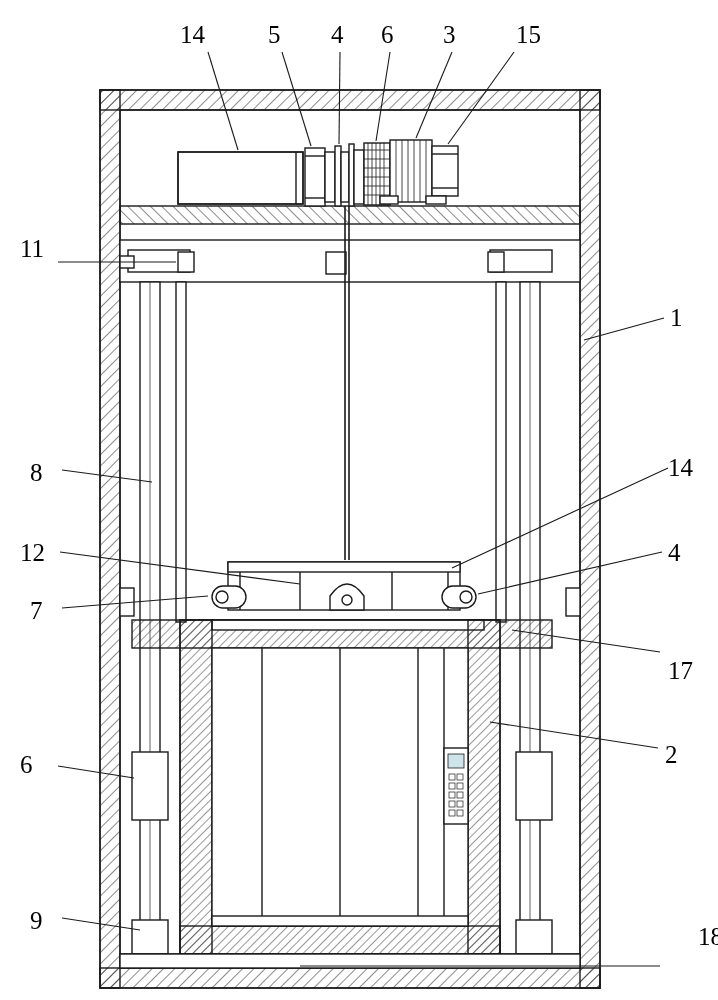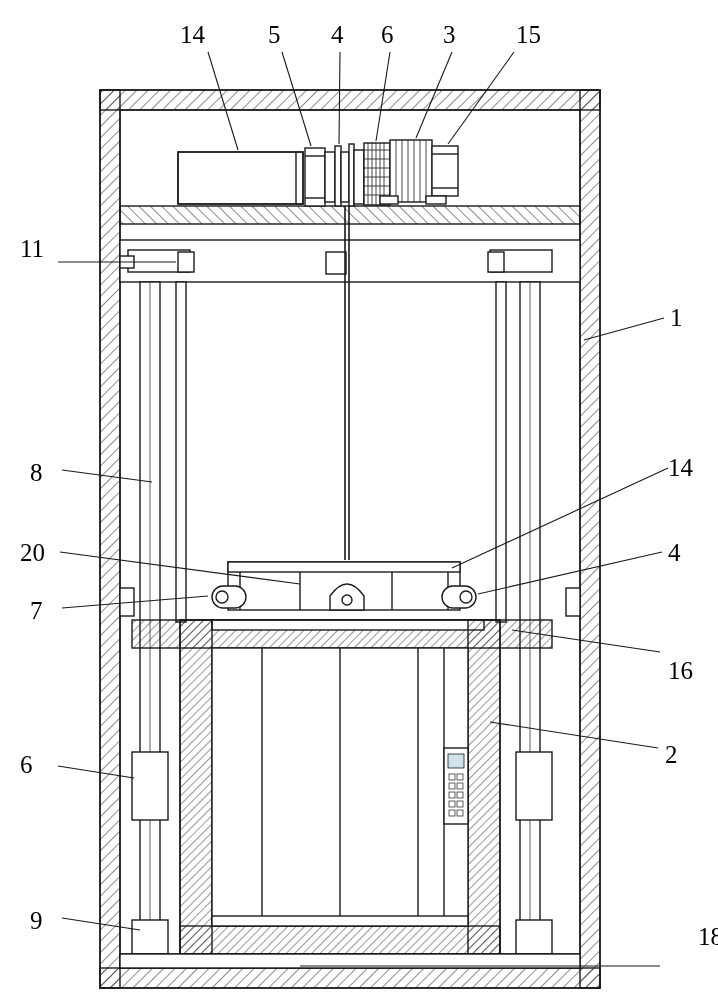--- a/index.html
+++ b/index.html
@@ -203,22 +203,22 @@
 <div class="lbl" style="left:180px;top:22px;">14</div>
 <div class="lbl" style="left:268px;top:22px;">5</div>
 <div class="lbl" style="left:331px;top:22px;">4</div>
 <div class="lbl" style="left:381px;top:22px;">6</div>
 <div class="lbl" style="left:443px;top:22px;">3</div>
 <div class="lbl" style="left:508px;top:22px;margin-left:8px;">15</div>
 <div class="lbl" style="left:20px;top:236px;">11</div>
 <div class="lbl" style="left:670px;top:305px;">1</div>
 <div class="lbl" style="left:30px;top:460px;">8</div>
 <div class="lbl" style="left:668px;top:455px;">14</div>
-<div class="lbl" style="left:20px;top:540px;">20</div>
+<div class="lbl" style="left:20px;top:540px;">12</div>
 <div class="lbl" style="left:668px;top:540px;">4</div>
 <div class="lbl" style="left:30px;top:598px;">7</div>
-<div class="lbl" style="left:668px;top:658px;">16</div>
+<div class="lbl" style="left:668px;top:658px;">17</div>
 <div class="lbl" style="left:665px;top:742px;">2</div>
 <div class="lbl" style="left:20px;top:752px;">6</div>
 <div class="lbl" style="left:30px;top:908px;">9</div>
 <div class="lbl" style="left:668px;top:924px;margin-left:30px;">18</div>
 
 </div>
 
 </body></html>

